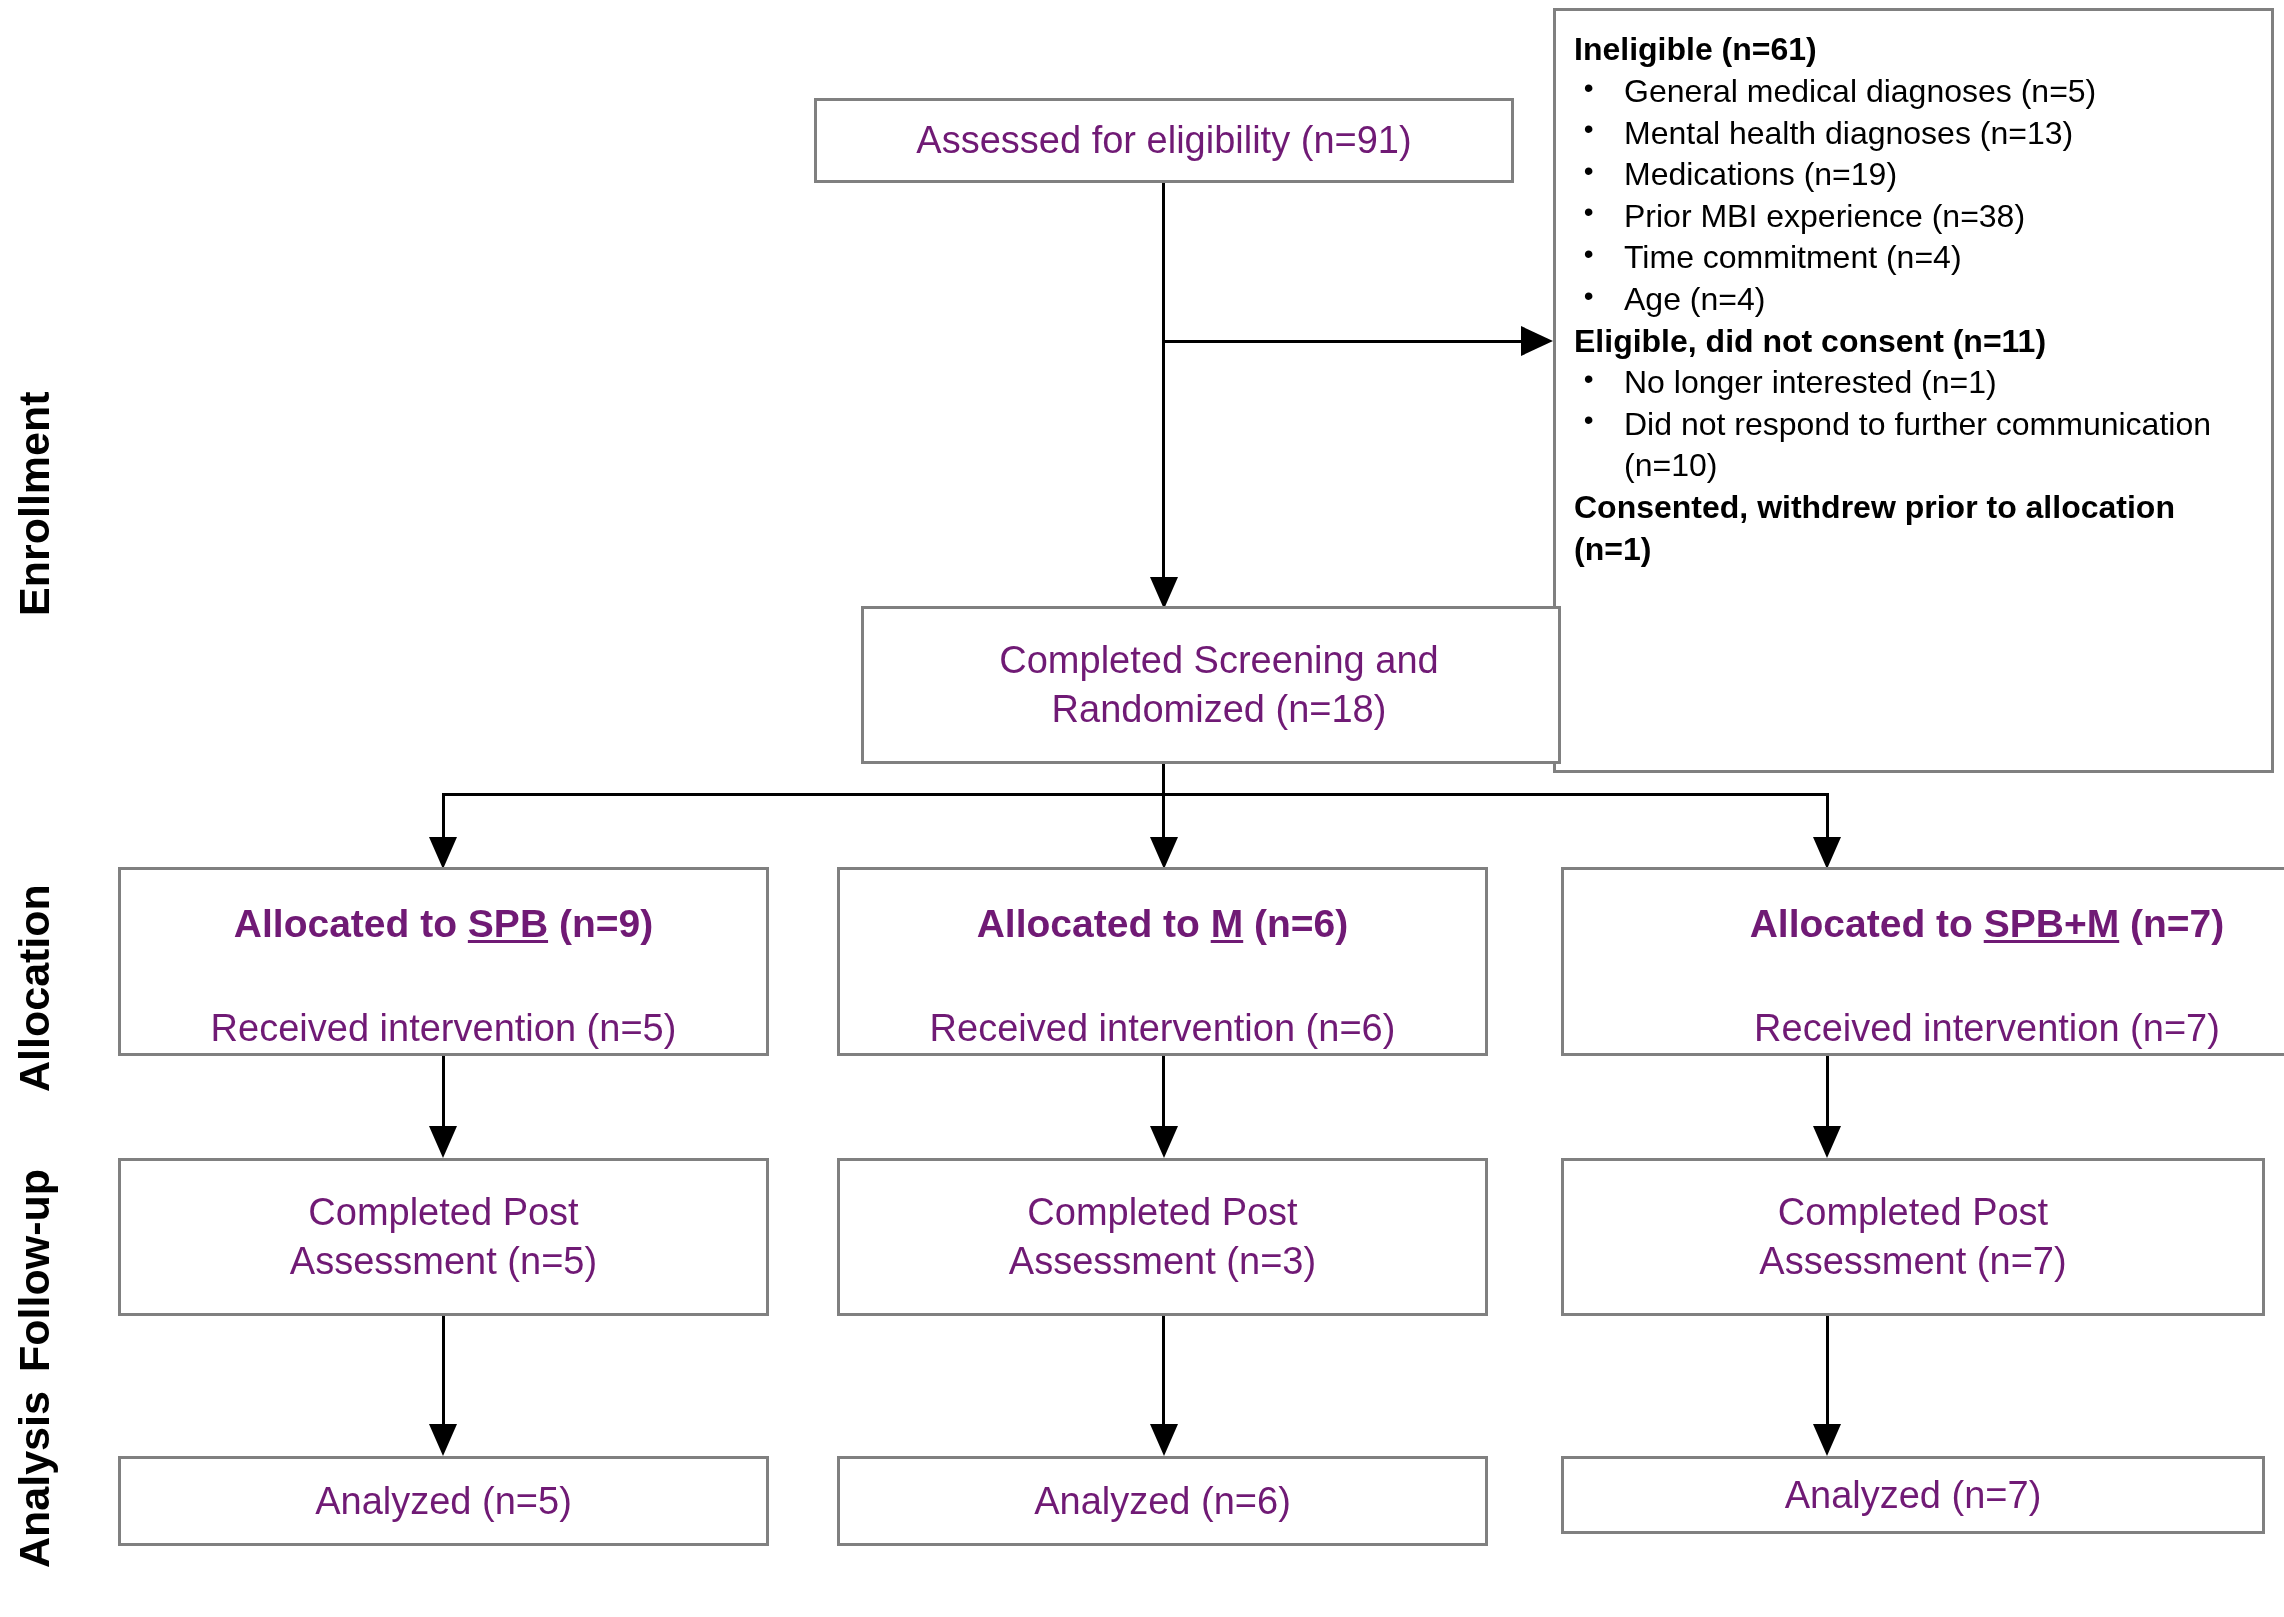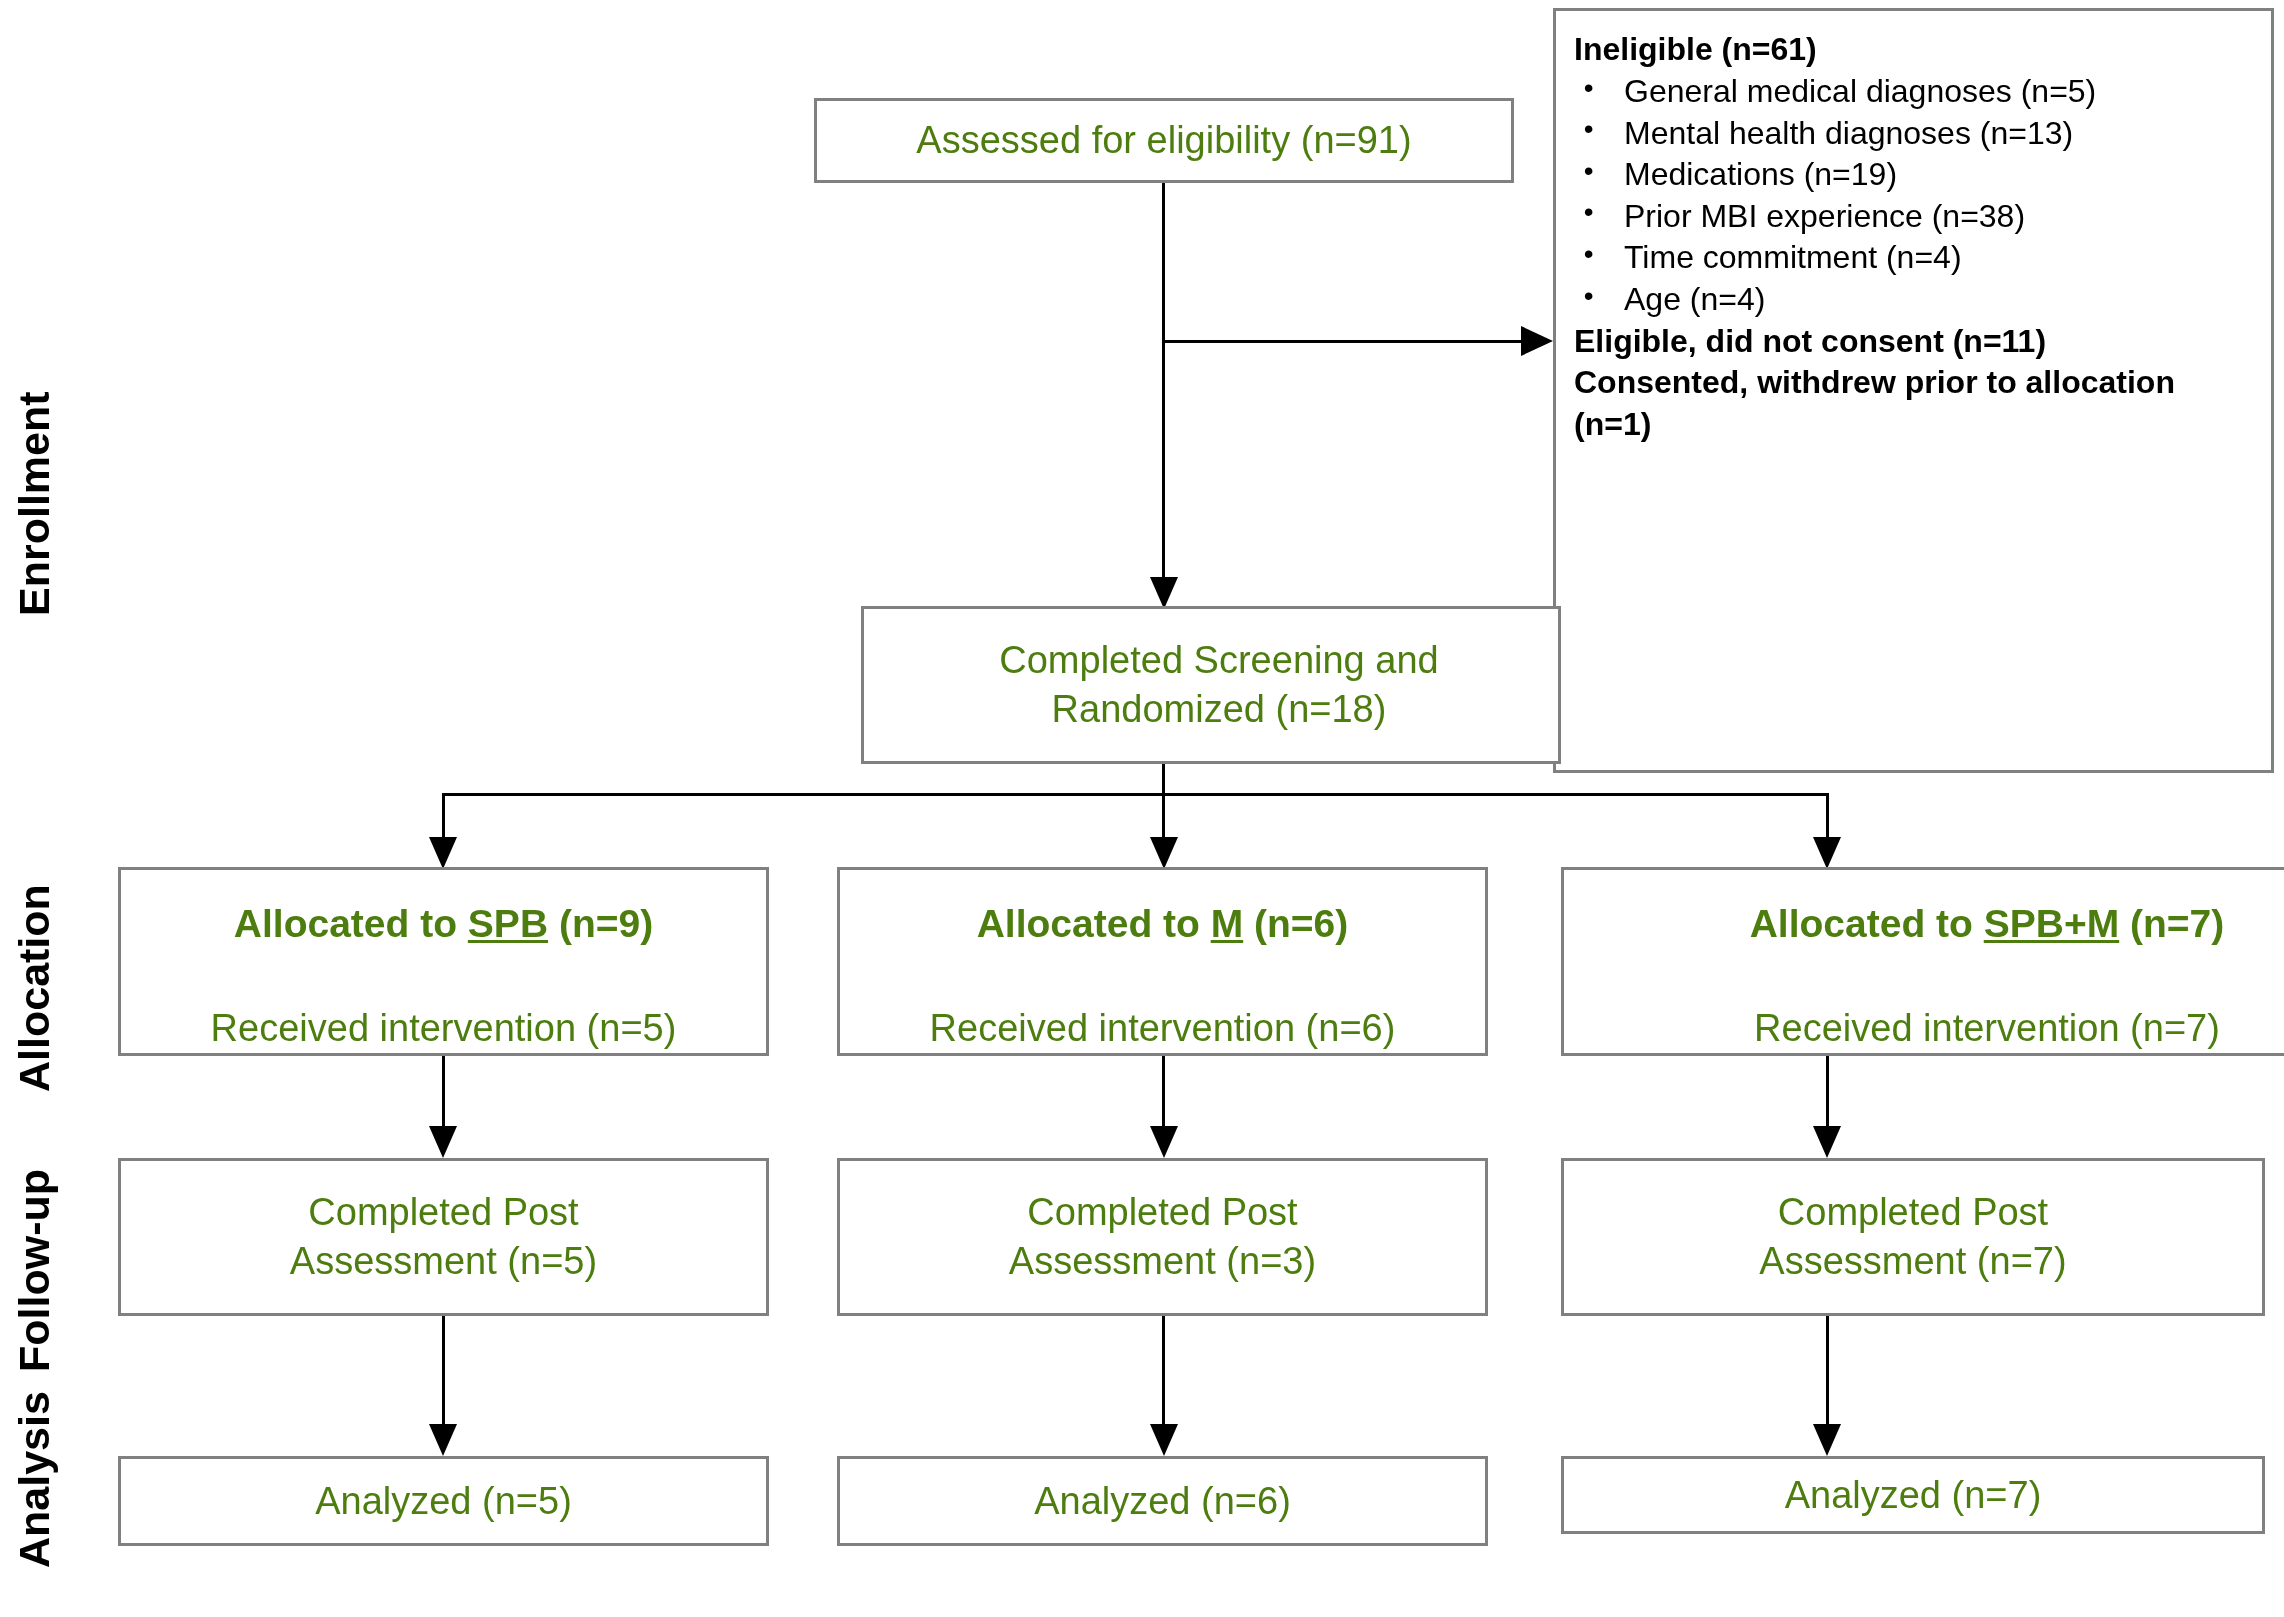--- a/index.html
+++ b/index.html
@@ -25,21 +25,21 @@
     box-sizing: border-box;
     border: 3.5px solid #808080;
     background: #ffffff;
     display: flex;
     flex-direction: column;
     align-items: center;
     justify-content: center;
     text-align: center;
     font-size: 38px;
     line-height: 1.28;
-    color: #4d7c0f;
+    color: #701a75;
   }
   .box .line { display: block; white-space: nowrap; }
 
   
   .box.alloc {
     justify-content: flex-start;
     padding-top: 29px;
   }
   .box.alloc .title {
     font-weight: bold;
@@ -149,20 +149,24 @@
     <ul>
       <li>General medical diagnoses (n=5)</li>
       <li>Mental health diagnoses (n=13)</li>
       <li>Medications (n=19)</li>
       <li>Prior MBI experience (n=38)</li>
       <li>Time commitment  (n=4)</li>
       <li>Age (n=4)</li>
     </ul>
 
     <div class="hdr">Eligible, did not consent (n=11)</div>
+    <ul>
+      <li>No longer interested (n=1)</li>
+      <li>Did not respond to further communication (n=10)</li>
+    </ul>
 
     <div class="hdr">Consented, withdrew prior to allocation (n=1)</div>
   </div>
 
   <div class="box" style="left:861px; top:606px; width:700px; height:158px;padding-left:16px;">
     <span class="line">Completed Screening and</span>
     <span class="line">Randomized (n=18)</span>
   </div>
 
   <div class="vline" style="left:1162px; top:764px; width:2.8px; height:100px;"></div>

